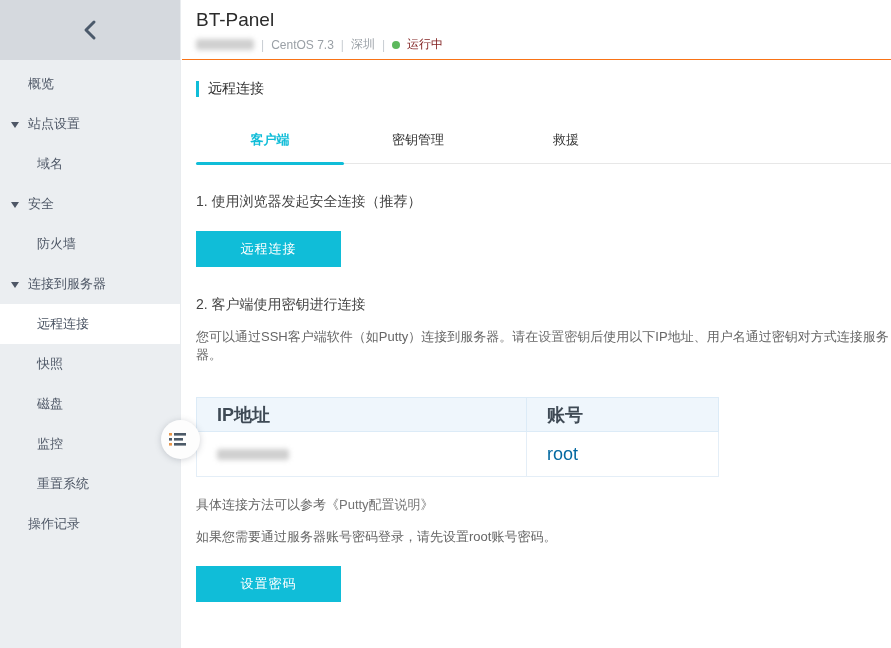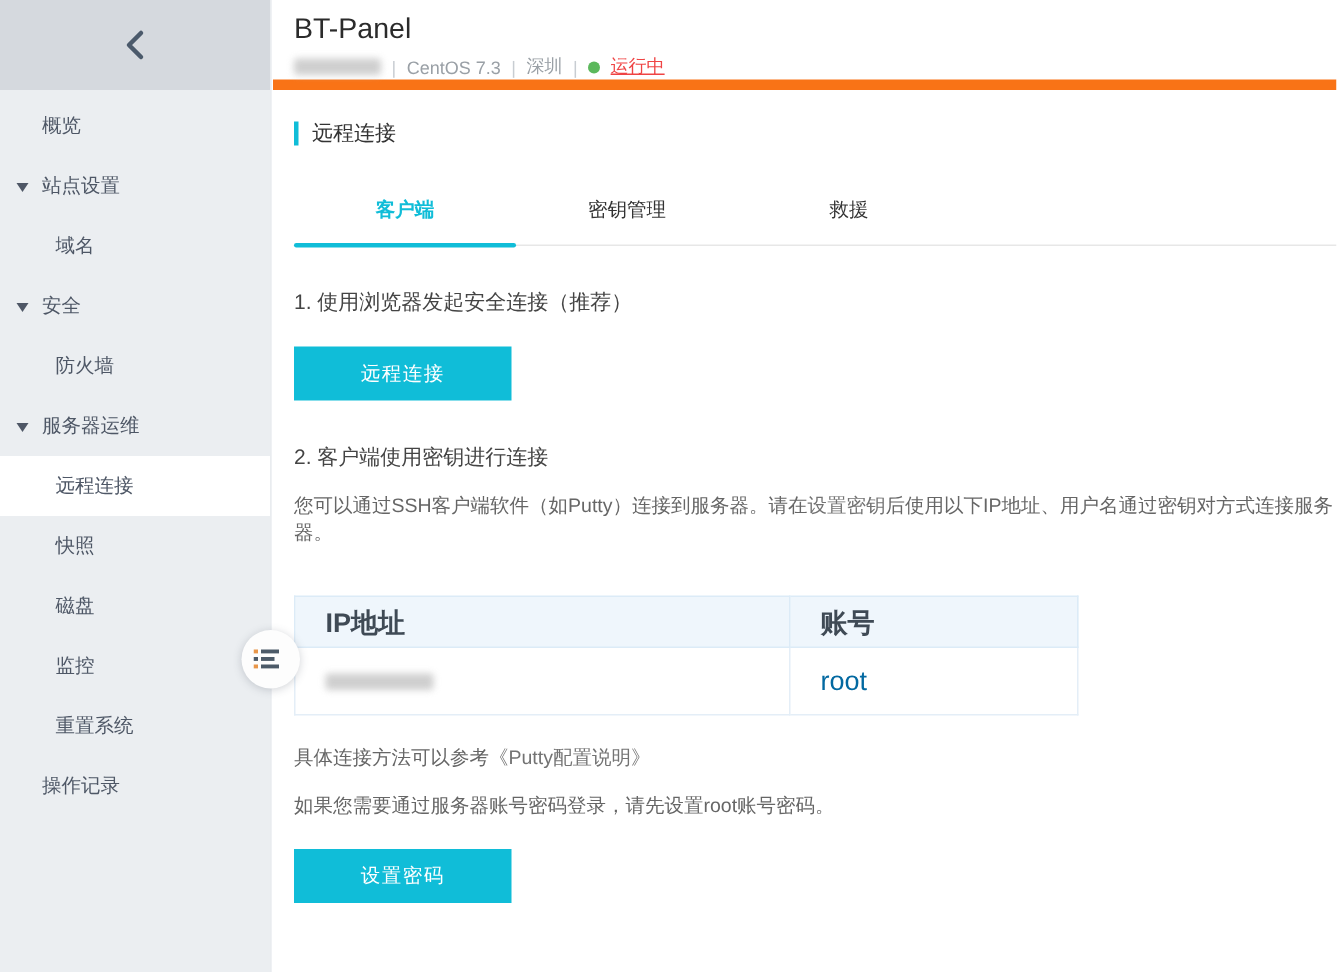--- a/index.html
+++ b/index.html
@@ -36,31 +36,31 @@
     position:absolute; left:161px; top:420px; width:39px; height:39px;
     background:#fdfdfd; border-radius:50%;
     box-shadow:0 1px 6px rgba(70,80,95,.25);
     display:flex; align-items:center; justify-content:flex-start;
     padding-left:8px; cursor:pointer; z-index:5;
   }
 
   
   .main { position:absolute; left:182px; top:0; right:0; bottom:0; background:#fff; }
   .main-header {
-    height:60px; border-bottom:7px solid #f97316; padding:8px 0 0 14px;
+    height:60px; border-bottom:1px solid #f97316; padding:8px 0 0 14px;
   }
   .main-title { font-size:19px; color:#2b2b2b; line-height:24px; }
   .sub-row { margin-top:4px; font-size:12px; color:#9aa0a6; display:flex; align-items:center; gap:7px; }
   .sep { color:#c8cdd2; }
   .redacted {
     display:inline-block; width:58px; height:11px; border-radius:2px;
     background:#bfbfbf; filter:blur(2.5px); opacity:.75;
   }
   .status-dot { width:8px; height:8px; border-radius:50%; background:#5cb85c; display:inline-block; }
-  .status-text { color:#ef4444;text-decoration:underline; }
+  .status-text { color:#7f1d1d; }
 
   .content { padding:20px 0 0 14px; }
   .sec-title { display:flex; align-items:center; }
   .sec-bar { width:3px; height:16px; background:#10bdd8; margin-right:9px; }
   .sec-text { font-size:14px; color:#333; }
 
   .tabs { display:flex; margin-top:27px; border-bottom:1px solid #e7e7e7; }
   .tab {
     width:148px; text-align:center; font-size:13px; color:#333;
     padding:6px 0 14px; cursor:pointer; position:relative;
@@ -122,21 +122,21 @@
       </div>
       <div class="side-item lvl0">
         <span class="side-arrow"></span>
         <span>安全</span>
       </div>
       <div class="side-item lvl1">
         <span>防火墙</span>
       </div>
       <div class="side-item lvl0">
         <span class="side-arrow"></span>
-        <span>服务器运维</span>
+        <span>连接到服务器</span>
       </div>
       <div class="side-item lvl1 active">
         <span>远程连接</span>
       </div>
       <div class="side-item lvl1">
         <span>快照</span>
       </div>
       <div class="side-item lvl1">
         <span>磁盘</span>
       </div>

